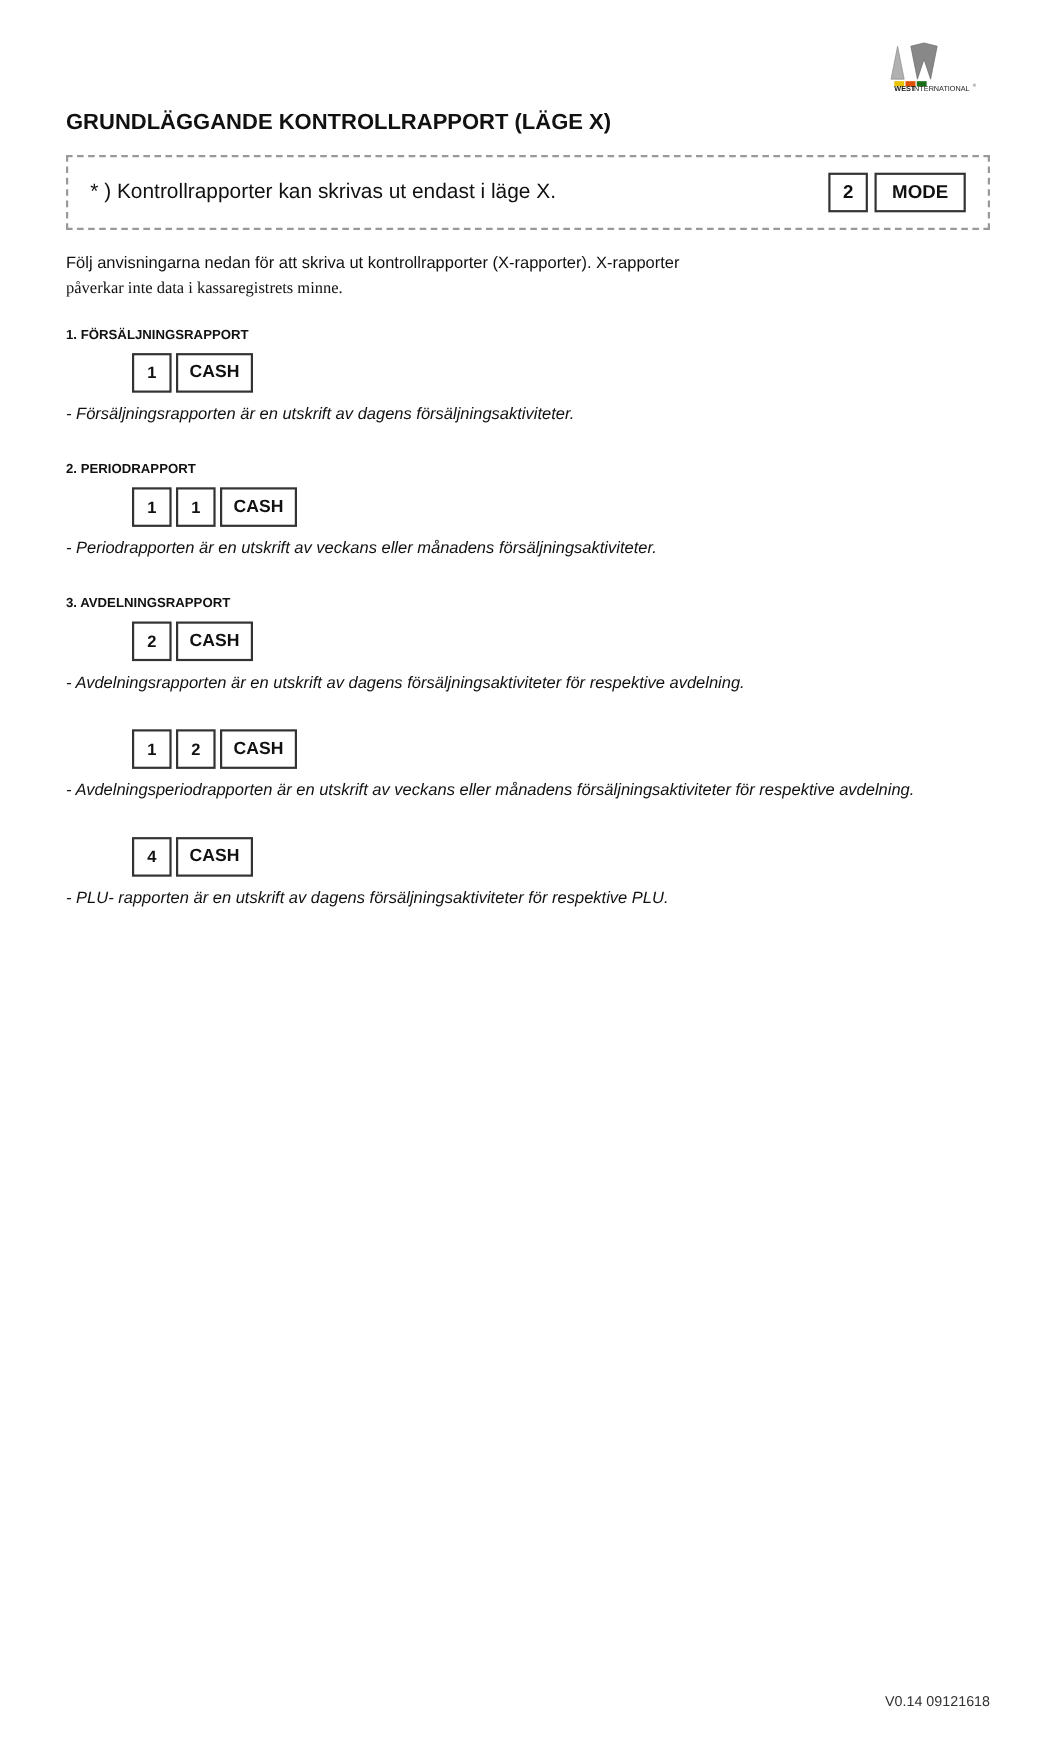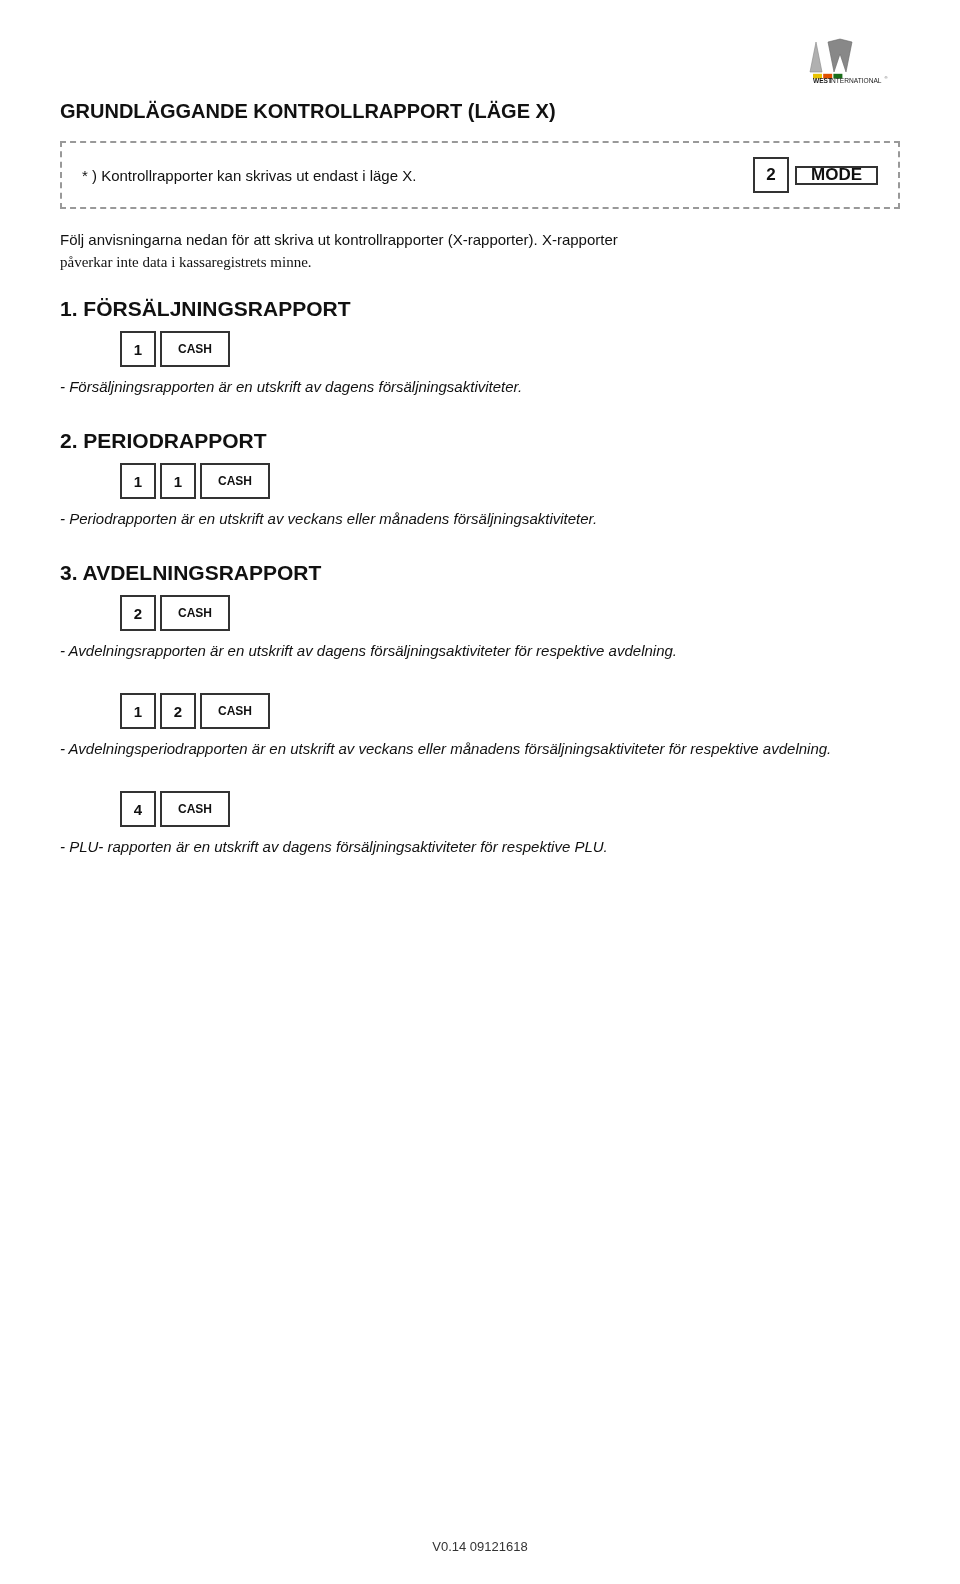--- a/index.html
+++ b/index.html
@@ -47,21 +47,21 @@
       margin-bottom: 22px;
     }
 
     .dashed-box-inner {
       display: flex;
       align-items: center;
       justify-content: space-between;
     }
 
     .dashed-box-text {
-      font-size: 15px;
+      font-size: 19px;
     }
 
     
     .mode-area {
       display: flex;
       align-items: center;
       gap: 6px;
     }
 
     .mode-number {
@@ -73,21 +73,21 @@
       justify-content: center;
       font-size: 17px;
       font-weight: bold;
     }
 
     .mode-label {
       border: 2px solid #333;
       padding: 4px 14px;
       font-size: 17px;
       font-weight: bold;
-      height: 19px;
+      height: 36px;
       display: flex;
       align-items: center;
     }
 
     
     .intro-text {
       font-size: 15px;
       margin-bottom: 6px;
     }
 
@@ -96,21 +96,21 @@
       margin-bottom: 26px;
       font-family: Liberation Serif, serif;
     }
 
     
     .section {
       margin-bottom: 30px;
     }
 
     .section-title {
-      font-size: 21px;
+      font-size: 12px;
       font-weight: bold;
       margin-bottom: 10px;
     }
 
     
     .key-row {
       display: flex;
       align-items: center;
       gap: 4px;
       margin-bottom: 8px;
@@ -124,39 +124,39 @@
       display: flex;
       align-items: center;
       justify-content: center;
       font-size: 15px;
       font-weight: bold;
       padding: 0 6px;
     }
 
     .key-box.cash {
       min-width: 70px;
-      font-size: 12px;
+      font-size: 16px;
       font-weight: bold;
     }
 
     .section-desc {
       font-size: 15px;
       margin-left: 0;
       line-height: 1.6;
       font-style: italic;
     }
 
     
     .footer {
       position: absolute;
       bottom: 30px;
       left: 60px;
       right: 60px;
       display: flex;
-      justify-content: center;
+      justify-content: flex-end;
       font-size: 13px;
       color: #333;
     }
   </style>
 </head>
 <body>
 
 <div class="page">
 
   <div class="logo-area">

